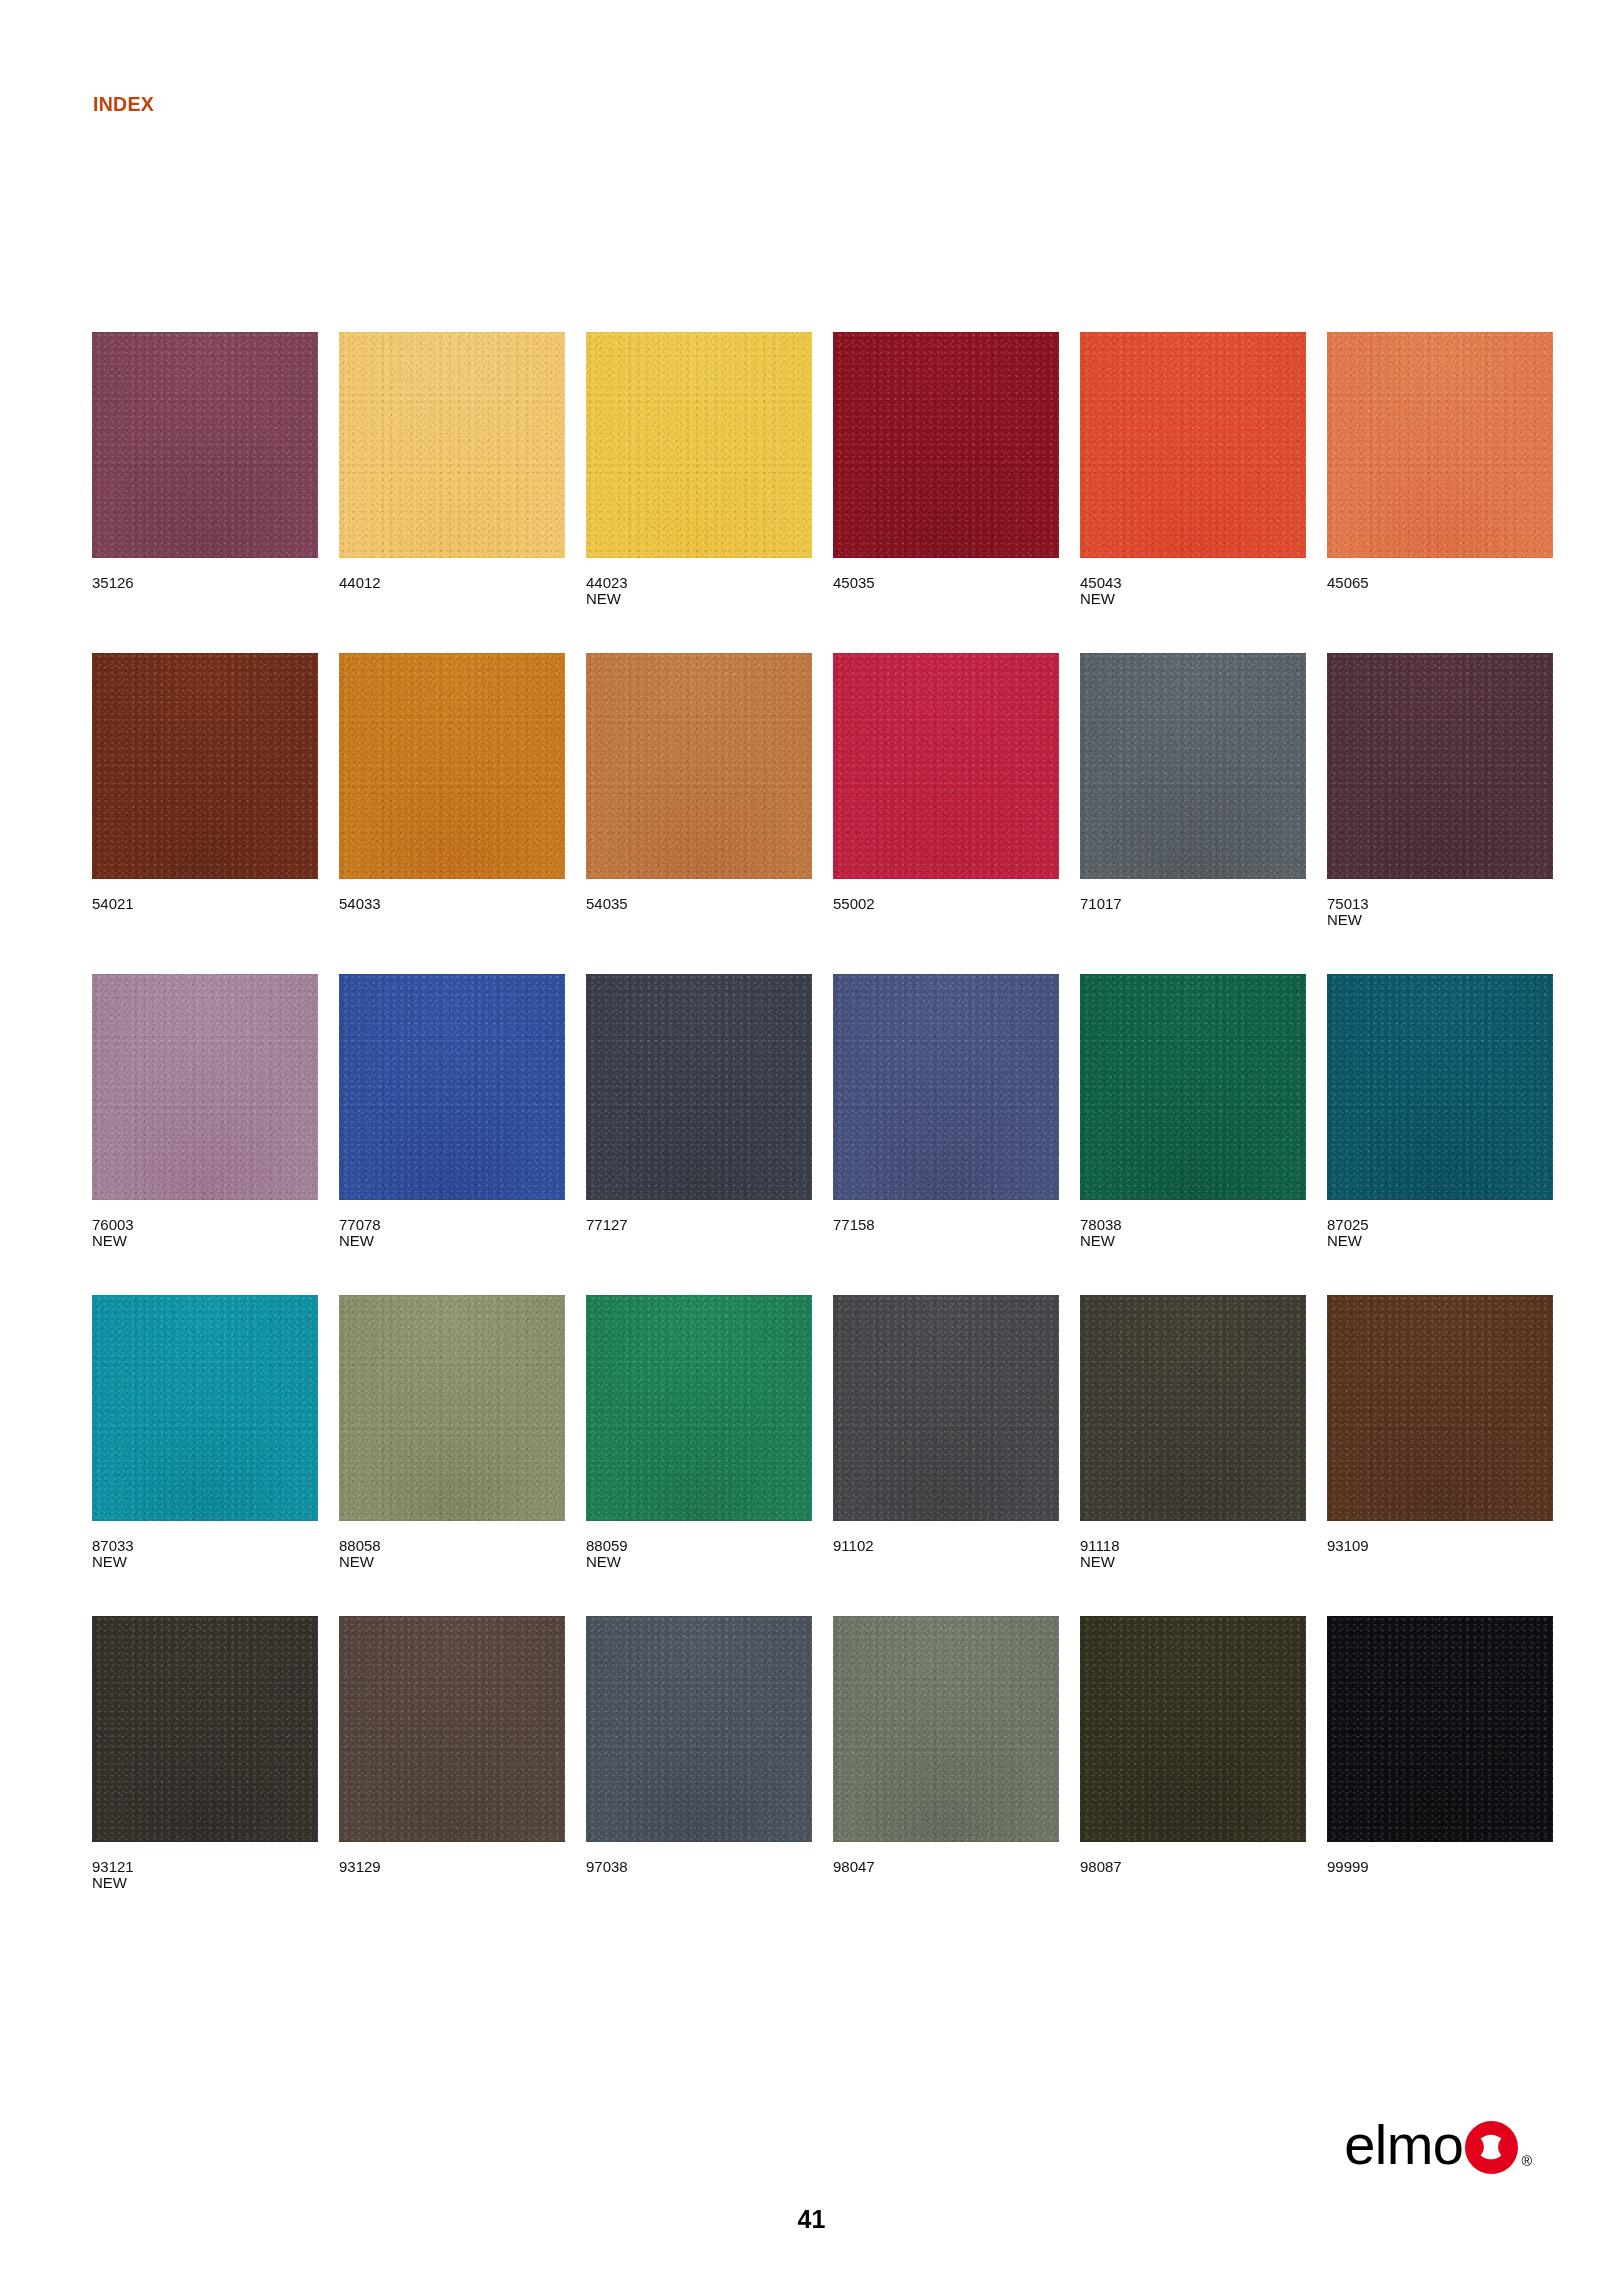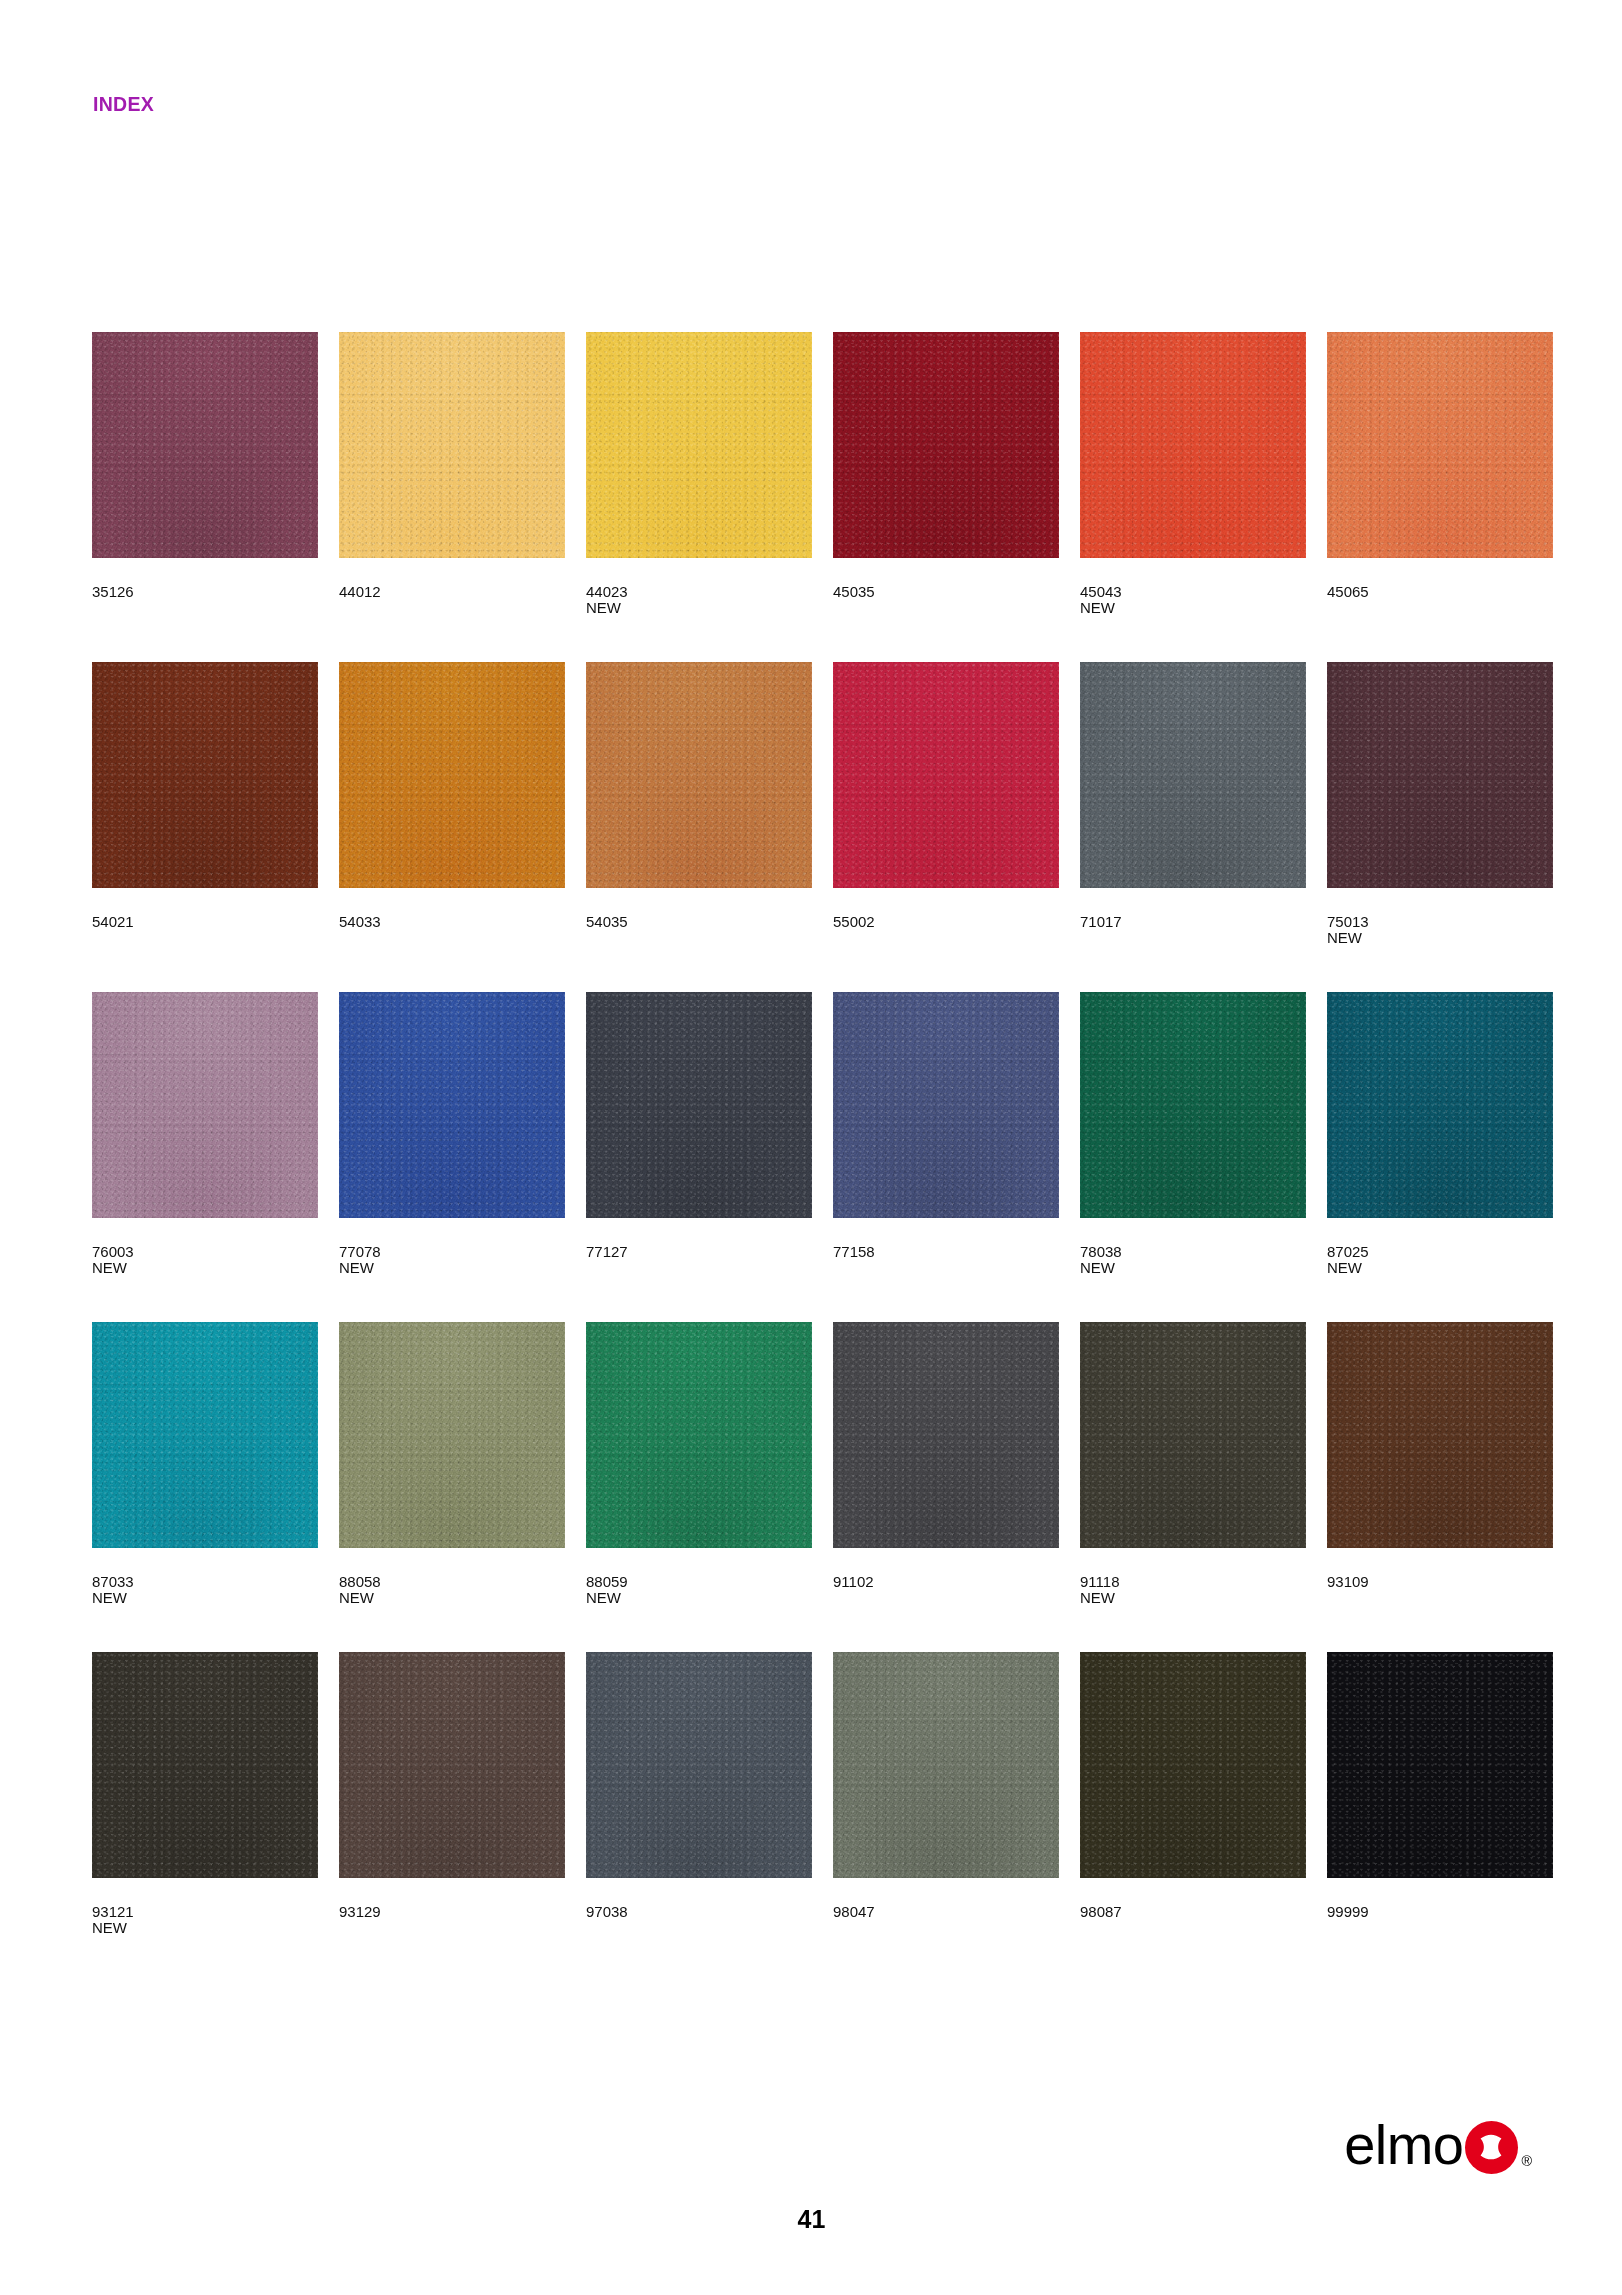--- a/index.html
+++ b/index.html
@@ -5,21 +5,21 @@
   html,body{margin:0;padding:0;}
   body{
     width:1623px;height:2295px;
     background:#ffffff;
     font-family:"Liberation Sans","DejaVu Sans",sans-serif;
     position:relative;overflow:hidden;
   }
   #index-header{
     position:absolute;left:93px;top:93px;
     font-size:19.5px;font-weight:bold;letter-spacing:0.3px;
-    color:#a21caf;
+    color:#c2410c;
   }
   #swatch-grid{
     position:absolute;left:92px;top:332px;
     width:1439px;
     display:grid;
     grid-template-columns:repeat(6,226px);
     column-gap:21px;
     row-gap:47px;
   }
   .swatch-cell{width:226px;}
@@ -43,21 +43,21 @@
   }
   .swatch-chip::after{
     content:"";position:absolute;inset:0;
     background-image:
       repeating-linear-gradient(115deg, rgba(255,255,255,.055) 0 0.6px, rgba(0,0,0,.05) 0.6px 1.9px, transparent 1.9px 4.5px),
       repeating-linear-gradient(28deg, rgba(0,0,0,.05) 0 0.6px, rgba(255,255,255,.04) 0.6px 1.3px, transparent 1.3px 3.9px),
       radial-gradient(ellipse at 50% 10%, rgba(255,255,255,.07), transparent 65%),
       radial-gradient(ellipse at 50% 100%, rgba(0,0,0,.09), transparent 60%);
     mix-blend-mode:overlay;
   }
-  .swatch-labels{padding-top:26px;line-height:1.0;}
+  .swatch-labels{padding-top:17px;line-height:1.0;}
   .swatch-code{
     font-size:15px;color:#111111;display:block;
   }
   .swatch-new{
     font-size:15px;color:#111111;display:block;margin-top:1px;
   }
   #logo{
     position:absolute;right:91px;top:2117px;
     display:flex;align-items:center;
   }

